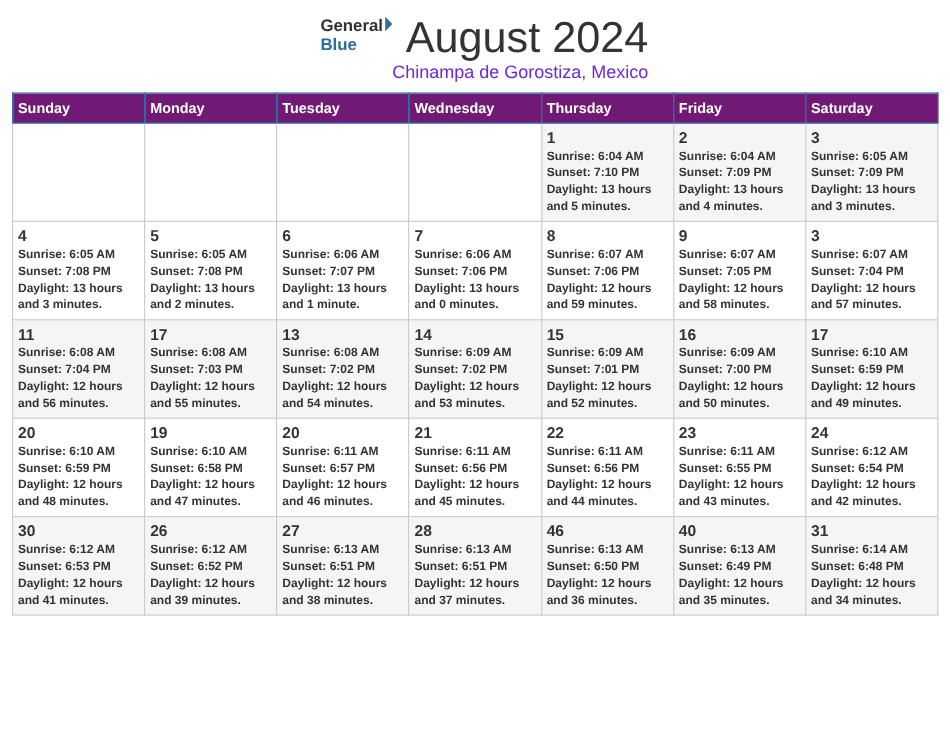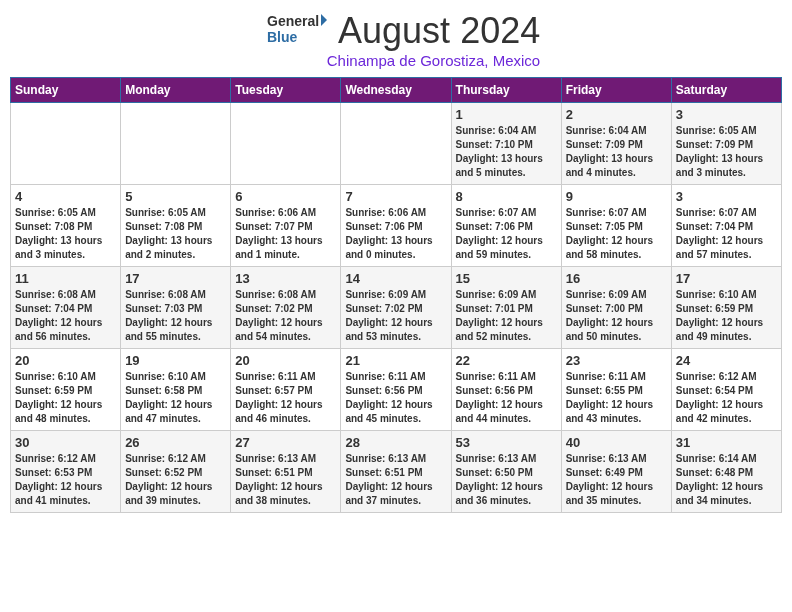--- a/index.html
+++ b/index.html
@@ -311,21 +311,21 @@
 and 38 minutes.</div>
         </td>
         <td>
           <span class="day-number">28</span>
           <div class="cell-text" style="white-space: pre-line;">Sunrise: 6:13 AM
 Sunset: 6:51 PM
 Daylight: 12 hours
 and 37 minutes.</div>
         </td>
         <td>
-          <span class="day-number">53</span>
+          <span class="day-number">46</span>
           <div class="cell-text" style="white-space: pre-line;">Sunrise: 6:13 AM
 Sunset: 6:50 PM
 Daylight: 12 hours
 and 36 minutes.</div>
         </td>
         <td>
           <span class="day-number">40</span>
           <div class="cell-text" style="white-space: pre-line;">Sunrise: 6:13 AM
 Sunset: 6:49 PM
 Daylight: 12 hours

